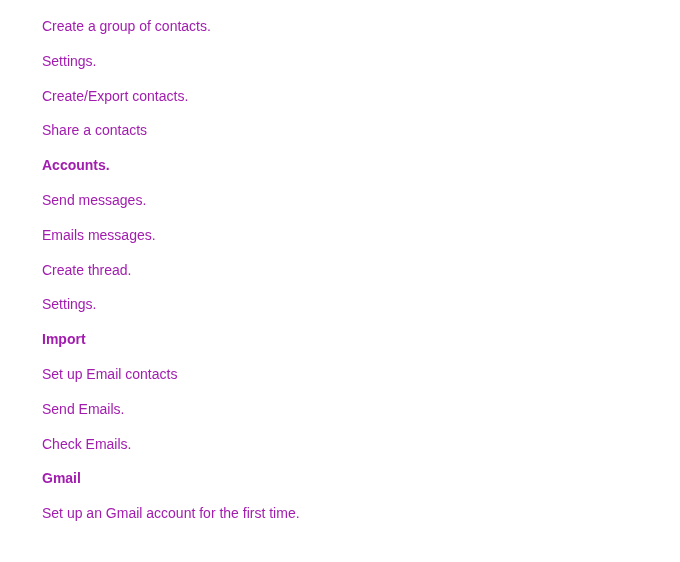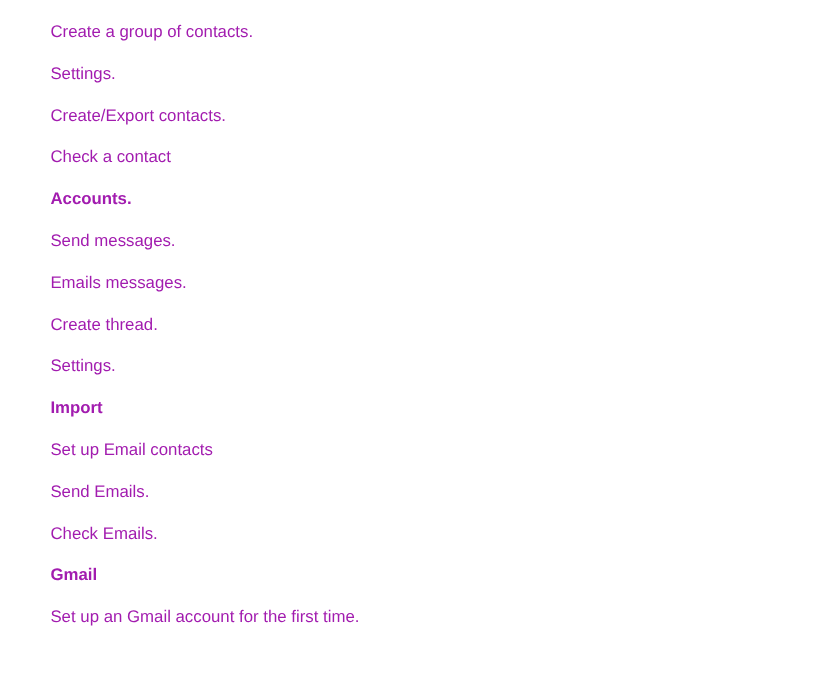--- a/index.html
+++ b/index.html
@@ -26,21 +26,21 @@
     .bold {
       font-weight: bold;
     }
   </style>
 </head>
 <body>
 
 <div class="item"><a class="link">Create a group of contacts.  </a></div>
 <div class="item"><a class="link">Settings.  </a></div>
 <div class="item"><a class="link">Create/Export contacts.  </a></div>
-<div class="item"><a class="link">Check a contact</a></div>
+<div class="item"><a class="link">Share a contacts</a></div>
 <div class="item"><a class="link bold">Accounts.  </a></div>
 <div class="item"><a class="link">Send messages.  </a></div>
 <div class="item"><a class="link">Emails messages.  </a></div>
 <div class="item"><a class="link">Create thread.  </a></div>
 <div class="item"><a class="link">Settings.  </a></div>
 <div class="item"><a class="link bold">Import</a></div>
 <div class="item"><a class="link">Set up Email contacts</a></div>
 <div class="item"><a class="link">Send Emails.  </a></div>
 <div class="item"><a class="link">Check Emails.  </a></div>
 <div class="item"><a class="link bold">Gmail</a></div>

